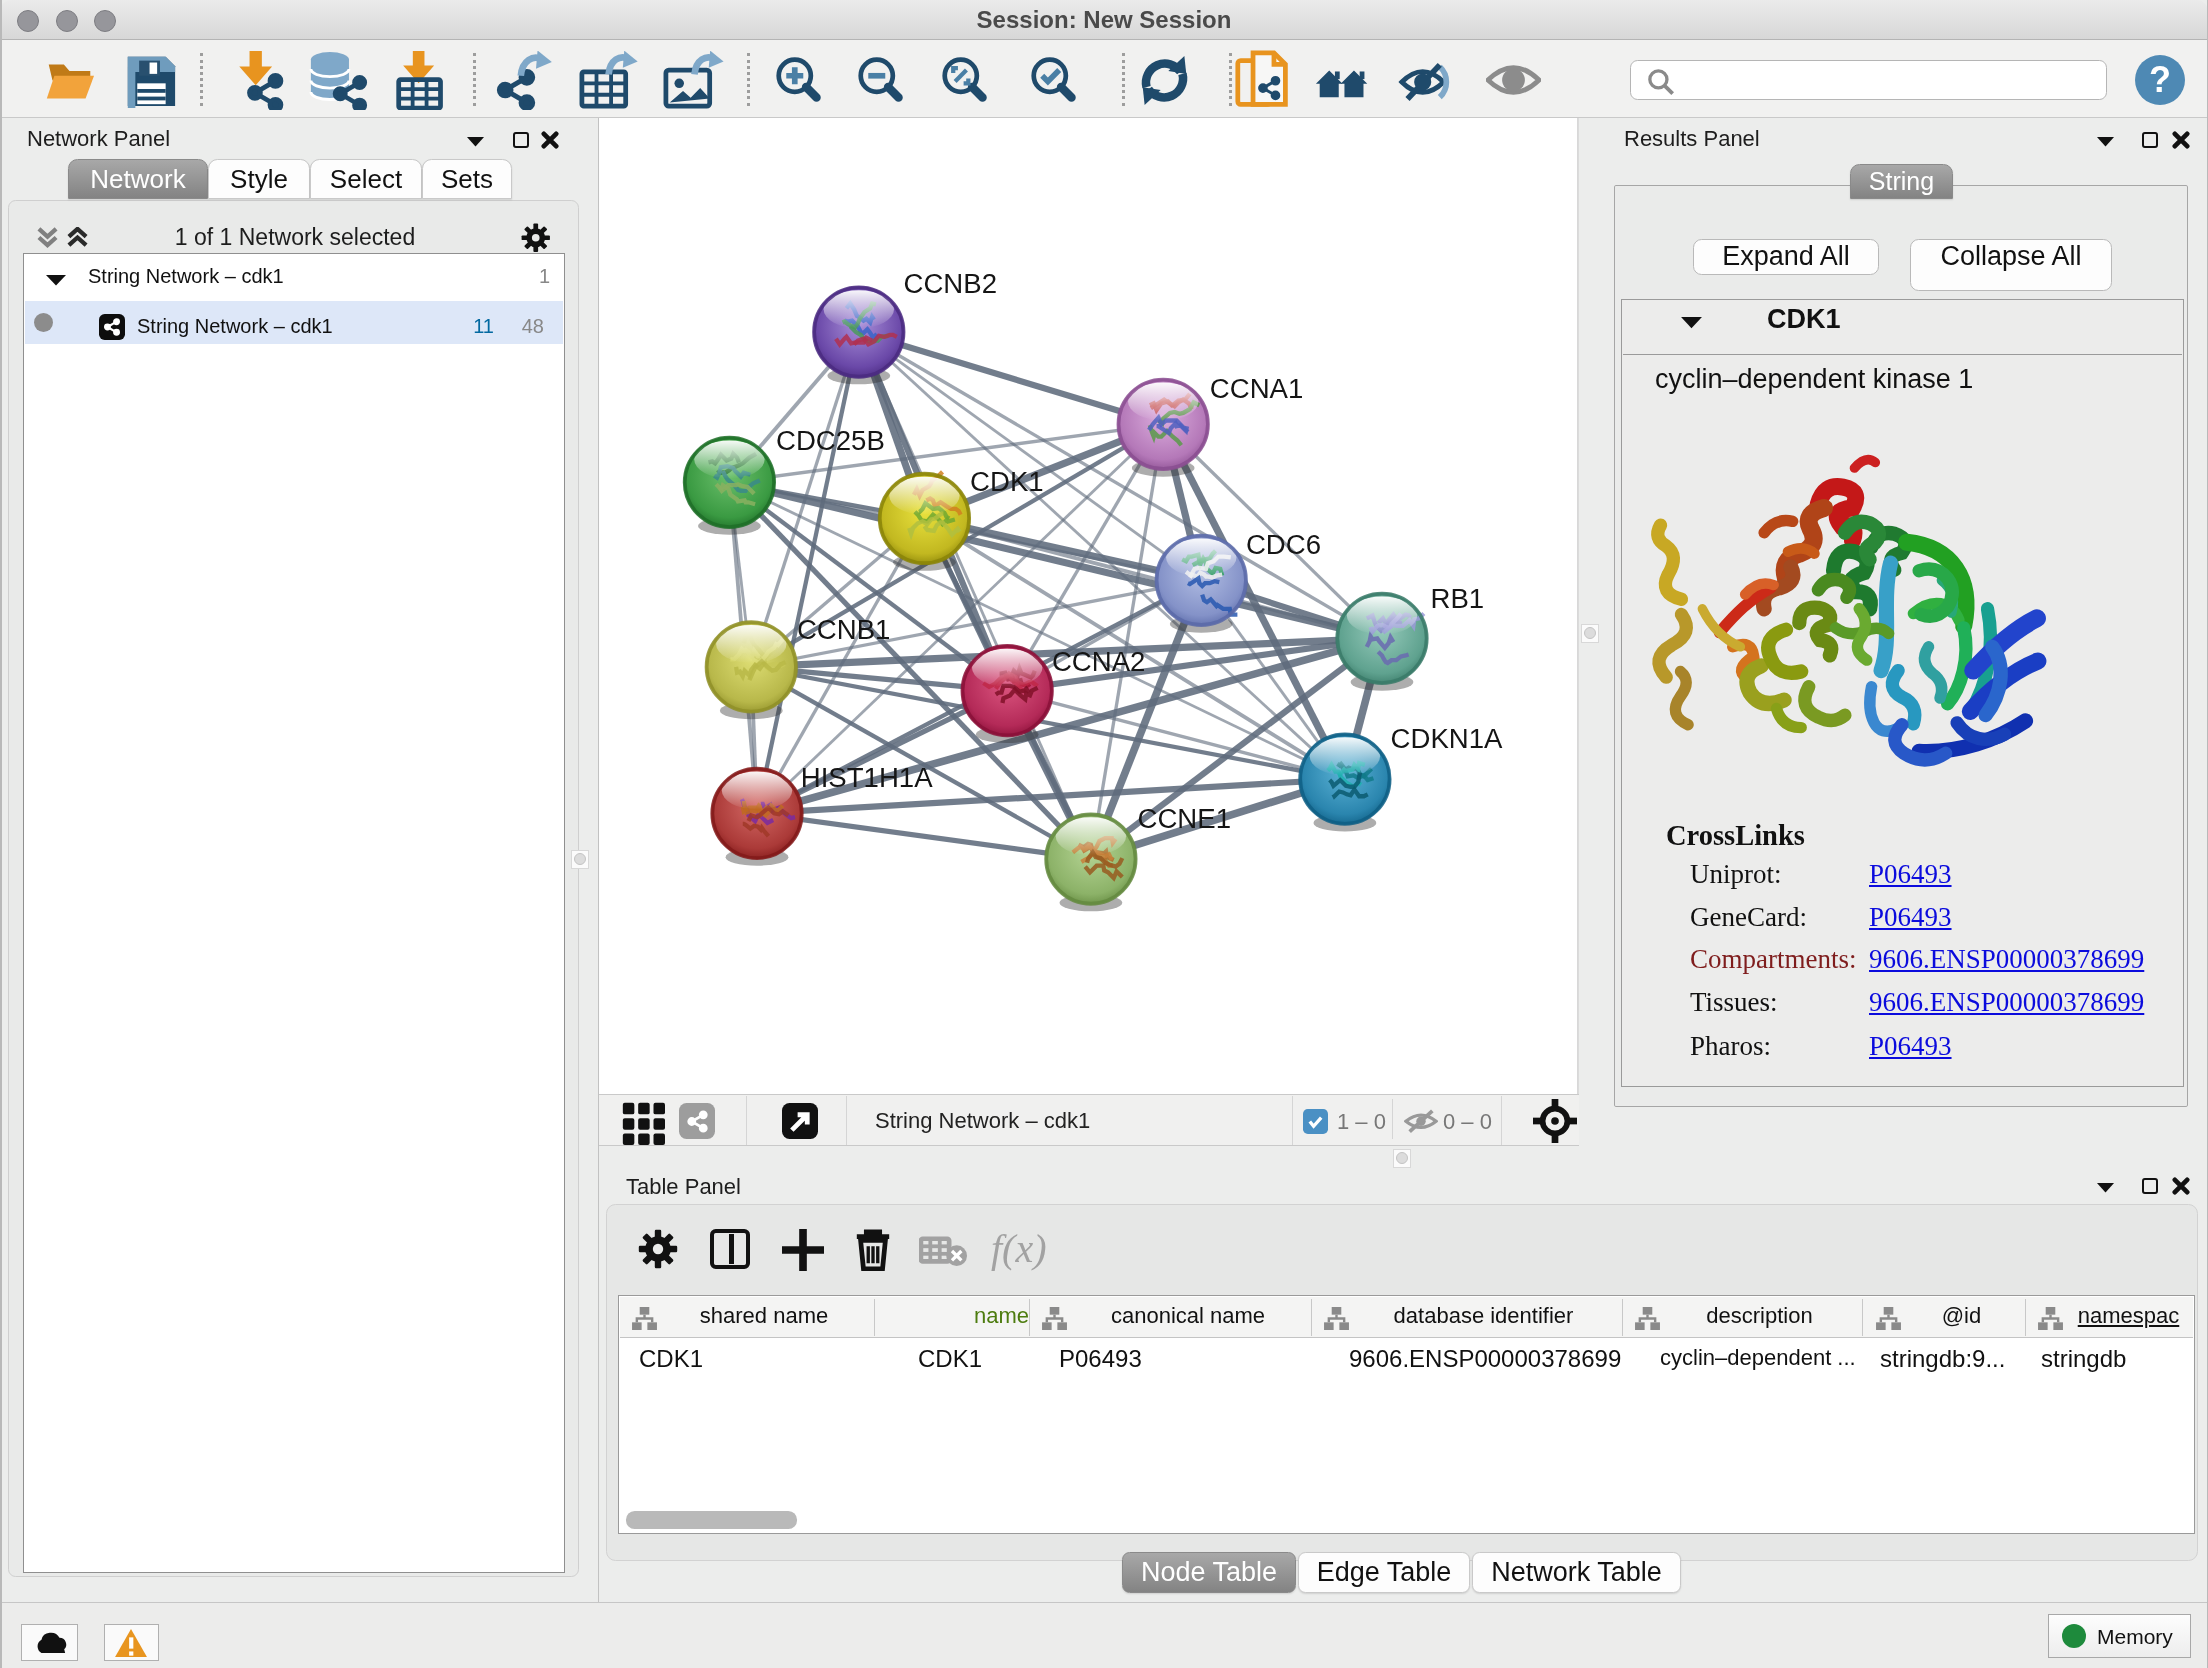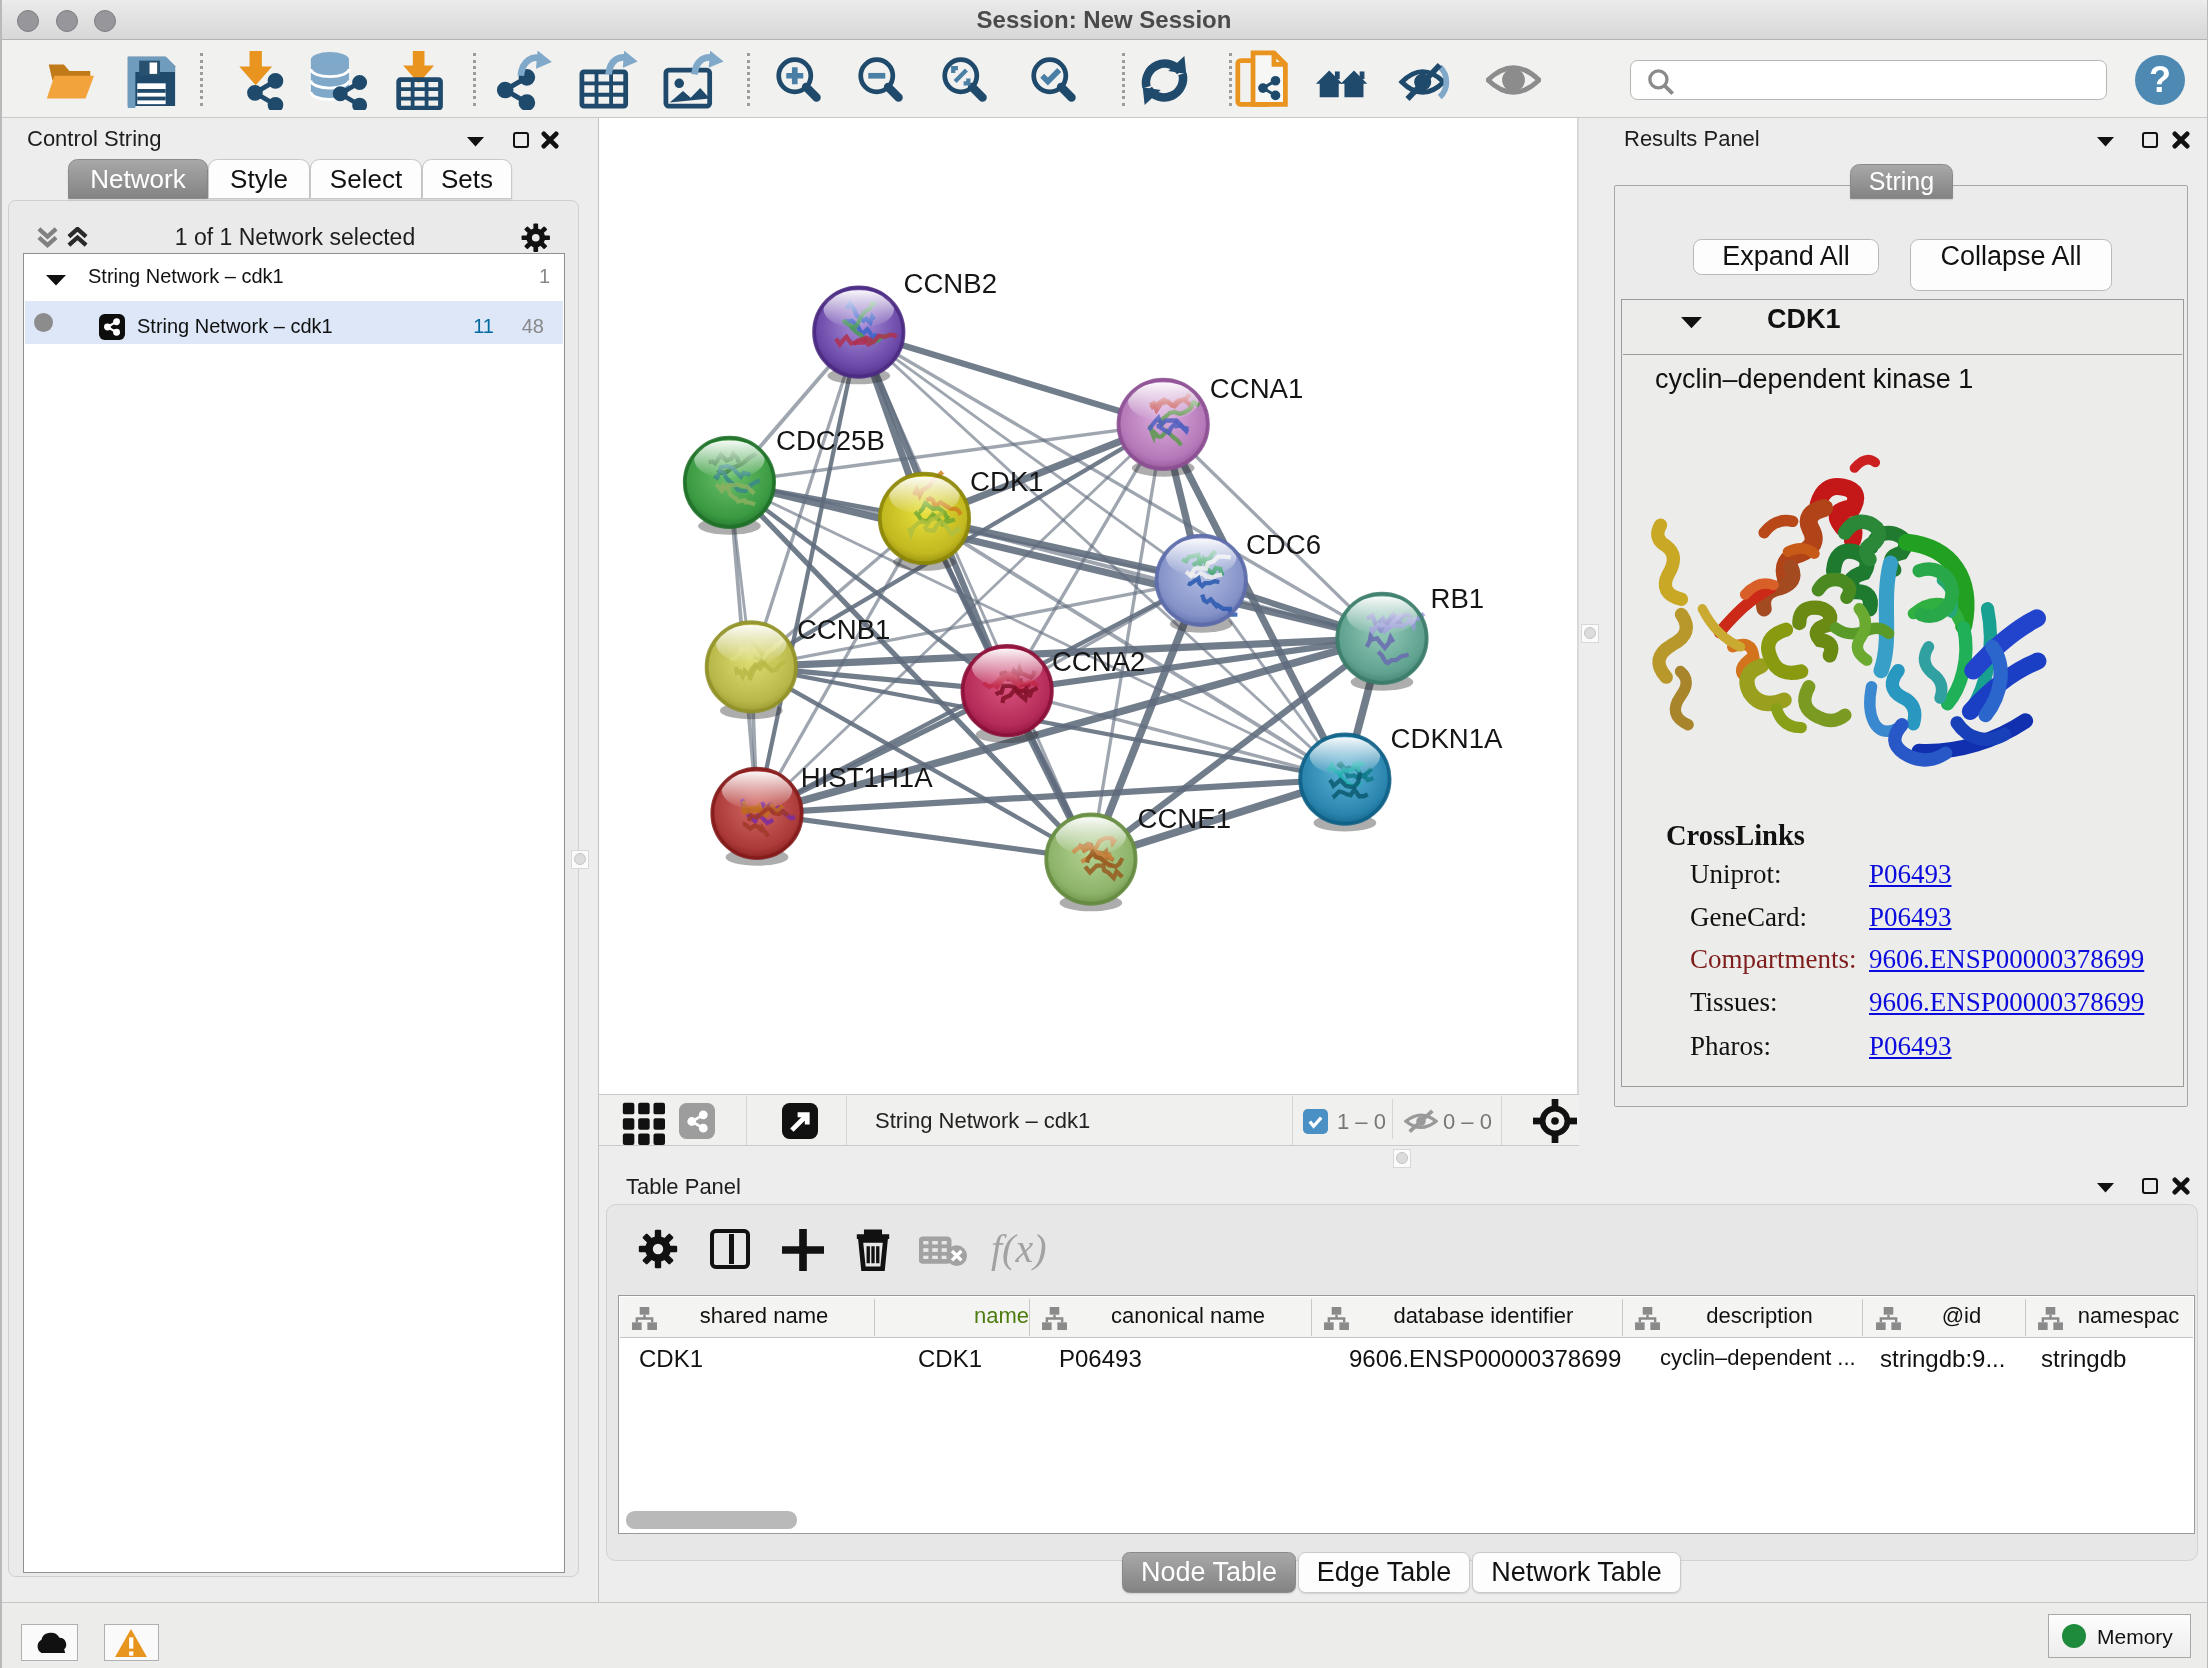--- a/index.html
+++ b/index.html
@@ -165,21 +165,21 @@
   </svg>
 <svg class="abs" style="left:1486px;top:59px;" width="55" height="42" viewBox="0 0 58 44">
     <path d="M2,22 Q29,-4 56,22 Q29,48 2,22 z" fill="none" stroke="#8c8c8c" stroke-width="5"></path>
     <circle cx="29" cy="22" r="12" fill="#8c8c8c"></circle>
   </svg>
 <svg class="abs" style="left:1647px;top:68px;" width="28.5" height="28.5" viewBox="0 0 30 30">
     <circle cx="12" cy="12" r="9" fill="none" stroke="#8a8a8a" stroke-width="3.5"></circle>
     <line x1="19" y1="19" x2="27" y2="27" stroke="#8a8a8a" stroke-width="4"></line>
   </svg>
 <div class="abs" style="left:0;top:118px;width:599px;height:1484px;background:#ecedec;border-right:1.9px solid #c2c2c2;"></div>
-<div class="abs panel-title" style="left:27px;top:126px;">Control String</div>
+<div class="abs panel-title" style="left:27px;top:126px;">Network Panel</div>
 <svg class="abs" style="left:466px;top:136px;" width="19" height="11.4" viewBox="0 0 20 12">
     <path d="M1,1 h18 l-9,10 z" fill="#111"></path>
   </svg>
 <div class="abs" style="left:513px;top:132px;width:16px;height:16px;border:2.9px solid #111;border-radius:2.9px;"></div>
 <svg class="abs" style="left:541px;top:131px;" width="18" height="18" viewBox="0 0 19 19">
     <path d="M3,3 L16,16 M16,3 L3,16" stroke="#111" stroke-width="5" stroke-linecap="round"></path>
   </svg>
 <div class="tab sel" style="left:68px;top:159px;width:140px;height:40px;">Network</div>
 <div class="tab" style="left:208px;top:159px;width:102px;height:40px;">Style</div>
 <div class="tab" style="left:310px;top:159px;width:112px;height:40px;">Select</div>
@@ -741,21 +741,21 @@
 <div class="abs" style="left:1904px;top:1303px;width:115px;text-align:center;font-size:22px;color:#111;">@id</div>
 <div class="abs" style="left:2025px;top:1299px;width:0;height:37px;border-left:1.9px solid #c8c8c8;"></div>
 <svg class="abs" style="left:2038px;top:1307px;" width="25" height="23" viewBox="0 0 26 24">
     <g fill="#8a8a8a">
       <rect x="8" y="0" width="10" height="8"></rect>
       <rect x="0" y="16" width="10" height="8"></rect>
       <rect x="16" y="16" width="10" height="8"></rect>
     </g>
     <path d="M13,8 v4 M5,16 v-4 h16 v4" fill="none" stroke="#8a8a8a" stroke-width="2.5"></path>
   </svg>
-<div class="abs" style="left:2067px;top:1303px;width:123px;text-align:center;font-size:22px;color:#111;">namespac</div>
+<div class="abs" style="left:2067px;top:1303px;width:123px;text-align:center;font-size:22px;color:#111;text-decoration:underline;">namespac</div>
 <div class="abs" style="left:639px;top:1345px;width:228px;overflow:hidden;white-space:nowrap;font-size:24px;color:#111;">CDK1</div>
 <div class="abs" style="left:918px;top:1345px;width:105px;overflow:hidden;white-space:nowrap;font-size:24px;color:#111;">CDK1</div>
 <div class="abs" style="left:1059px;top:1345px;width:247px;overflow:hidden;white-space:nowrap;font-size:24px;color:#111;">P06493</div>
 <div class="abs" style="left:1349px;top:1345px;width:278px;overflow:hidden;white-space:nowrap;font-size:24px;color:#111;">9606.ENSP00000378699</div>
 <div class="abs" style="left:1660px;top:1345px;width:202px;overflow:hidden;white-space:nowrap;font-size:22px;color:#111;">cyclin–dependent ...</div>
 <div class="abs" style="left:1880px;top:1345px;width:141px;overflow:hidden;white-space:nowrap;font-size:24px;color:#111;">stringdb:9...</div>
 <div class="abs" style="left:2041px;top:1345px;width:150px;overflow:hidden;white-space:nowrap;font-size:24px;color:#111;">stringdb</div>
 <div class="abs" style="left:626px;top:1511px;width:171px;height:18px;background:#b9b9b9;border-radius:8.6px;"></div>
 <div class="tab sel" style="left:1122px;top:1552px;width:174px;height:41px;border-radius:7.6px;font-size:27px;">Node Table</div>
 <div class="tab" style="left:1298px;top:1552px;width:172px;height:41px;border-radius:7.6px;font-size:27px;">Edge Table</div>

